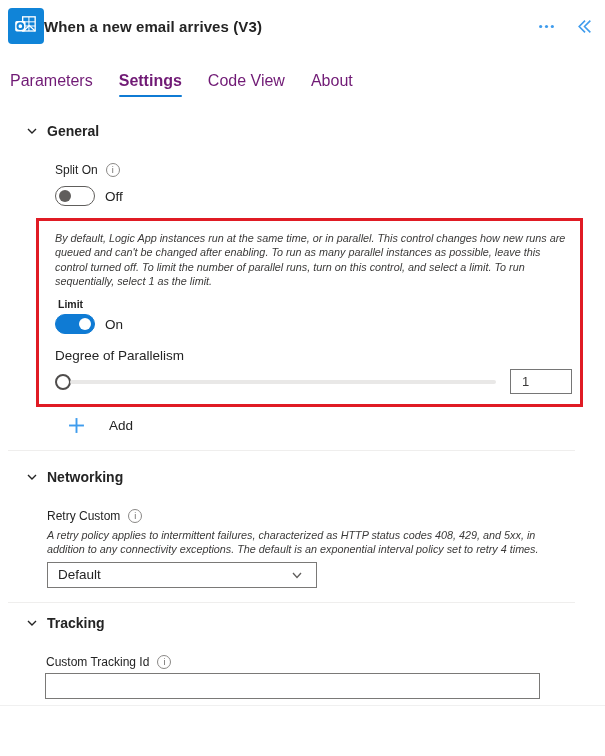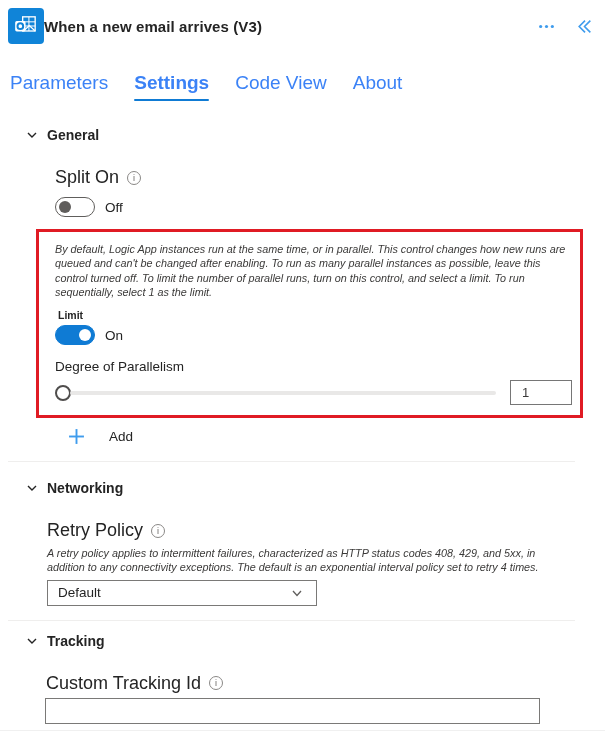--- a/index.html
+++ b/index.html
@@ -7,30 +7,30 @@
     font-family:"Liberation Sans", sans-serif; color:#242424; }
 
   .header { display:flex; align-items:center; padding:6px 10px 0 8px; height:46px; }
   .app-icon { width:36px; height:36px; border-radius:4px; background:var(--tile);
     display:flex; align-items:center; justify-content:center; flex:0 0 auto; }
   .title { margin-left:0; font-weight:700; font-size:15px; letter-spacing:.1px; }
   .header-actions { margin-left:auto; display:flex; align-items:center; gap:20px; padding-right:2px; }
   .icon-btn { display:flex; align-items:center; justify-content:center; width:18px; height:18px; cursor:pointer; }
 
   .tabs { display:flex; gap:26px; padding-left:10px; margin-top:26px; }
-  .tab { font-size:19px; padding-bottom:7px; position:relative; cursor:pointer; color:#3b82f6; }
+  .tab { font-size:16px; padding-bottom:7px; position:relative; cursor:pointer; color:#701a75; }
   .tab.active { font-weight:700; }
   .tab.active::after { content:""; position:absolute; left:0; right:0; bottom:0;
     height:2.5px; border-radius:2px; background:var(--accent); }
 
   .section-header { display:flex; gap:9px; margin-left:26px;
     font-size:14px; font-weight:700; cursor:pointer; }
   .chevron { display:flex; align-items:center; }
 
-  .row-label { display:flex; align-items:center; gap:8px; font-size:18px; }
+  .row-label { display:flex; align-items:center; gap:8px; font-size:12px; }
   .info-icon { width:14px; height:14px; border:1px solid #8a8886; border-radius:50%;
     display:inline-flex; align-items:center; justify-content:center;
     font-size:9px; color:#6b6967; cursor:pointer; flex:0 0 auto; }
   .info-icon::after { content:"i"; }
 
   .toggle-row { display:flex; align-items:center; gap:10px; font-size:13.5px; }
   .toggle { width:40px; height:20px; border-radius:10px; position:relative; cursor:pointer; }
   .toggle.off { background:#fff; border:1px solid #605e5c; }
   .toggle.off .knob { position:absolute; left:3px; top:3px; width:12px; height:12px;
     border-radius:50%; background:#605e5c; }
@@ -176,21 +176,21 @@
   <span class="chevron">
     <svg width="12" height="12" viewBox="0 0 12 12" fill="none">
       <polyline points="2,4 6,8 10,4" stroke="#242424" stroke-width="1.4"></polyline>
     </svg>
   </span>
   <span>Networking</span>
 </div>
 
 <div class="net-indent">
   <div class="row-label retry-label">
-    <span>Retry Policy</span>
+    <span>Retry Custom</span>
     <span class="info-icon"></span>
   </div>
   <div class="retry-desc">A retry policy applies to intermittent failures, characterized as HTTP status codes 408, 429, and 5xx, in addition to any connectivity exceptions. The default is an exponential interval policy set to retry 4 times.</div>
   <div class="dropdown">
     <span>Default</span>
     <span style="display:flex;">
       <svg width="14" height="14" viewBox="0 0 14 14" fill="none">
         <polyline points="3,5 7,9.5 11,5" stroke="#605e5c" stroke-width="1.3"></polyline>
       </svg>
     </span>

